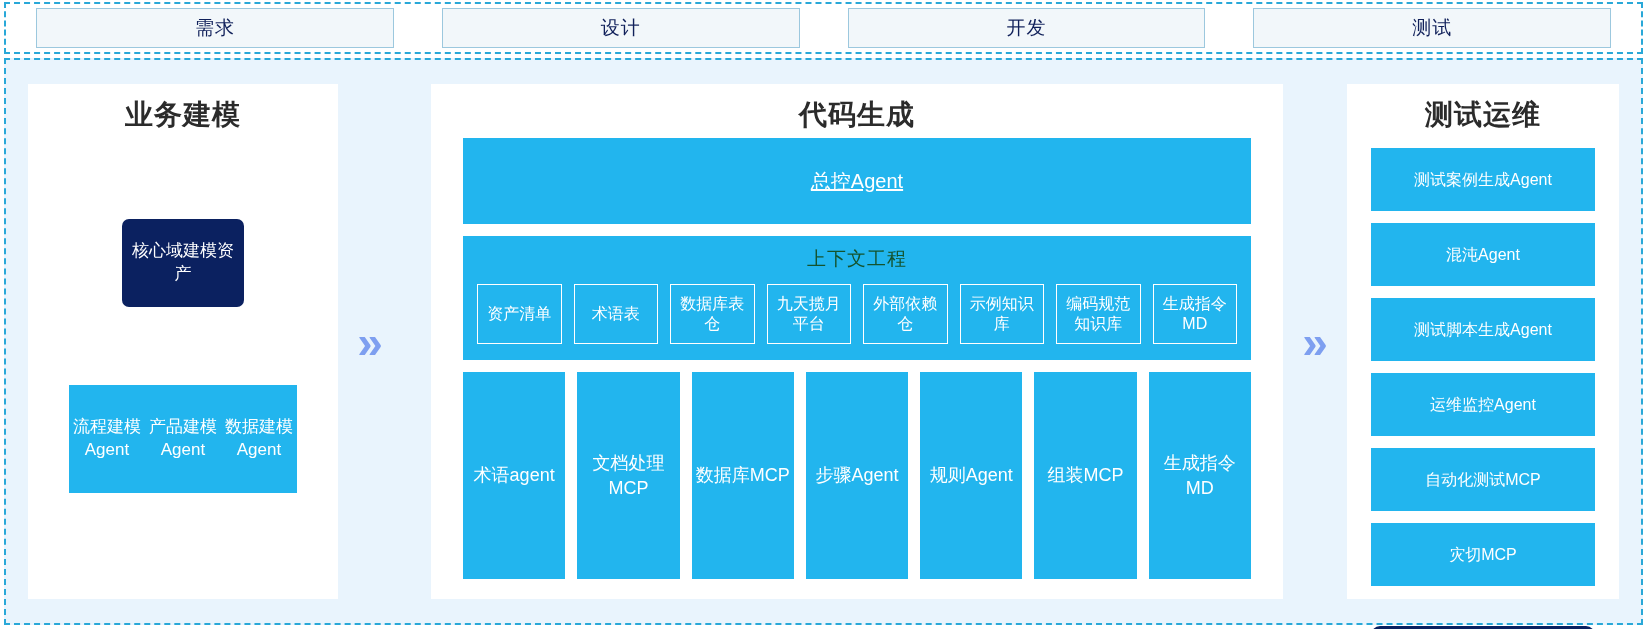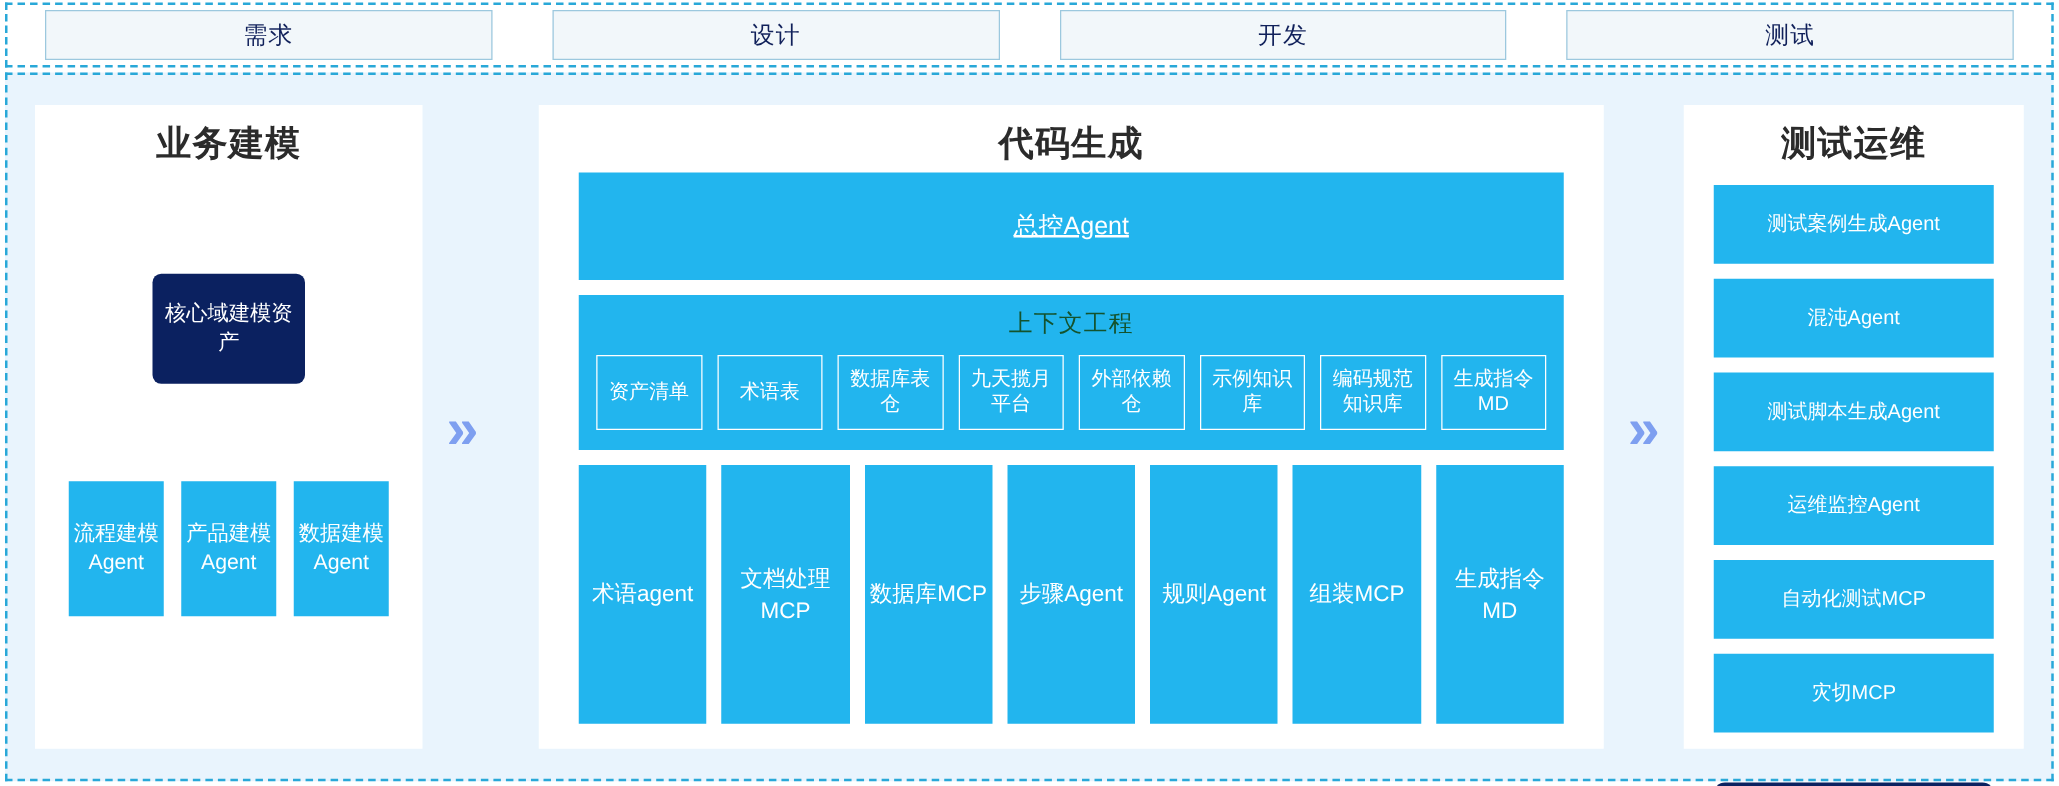--- a/index.html
+++ b/index.html
@@ -133,21 +133,20 @@
     margin-top: 14px;
   }
   .left-assets .blk-navy {
     width: 122px;
     height: 88px;
     font-size: 17px;
     padding: 0 6px;
   }
   .left-agents {
     display: flex;
-    gap: 14px;
     justify-content: center;
     margin-top: 78px;
   }
   .left-agents .blk-blue {
     width: 76px;
     height: 108px;
     font-size: 17px;
   }
 
   

